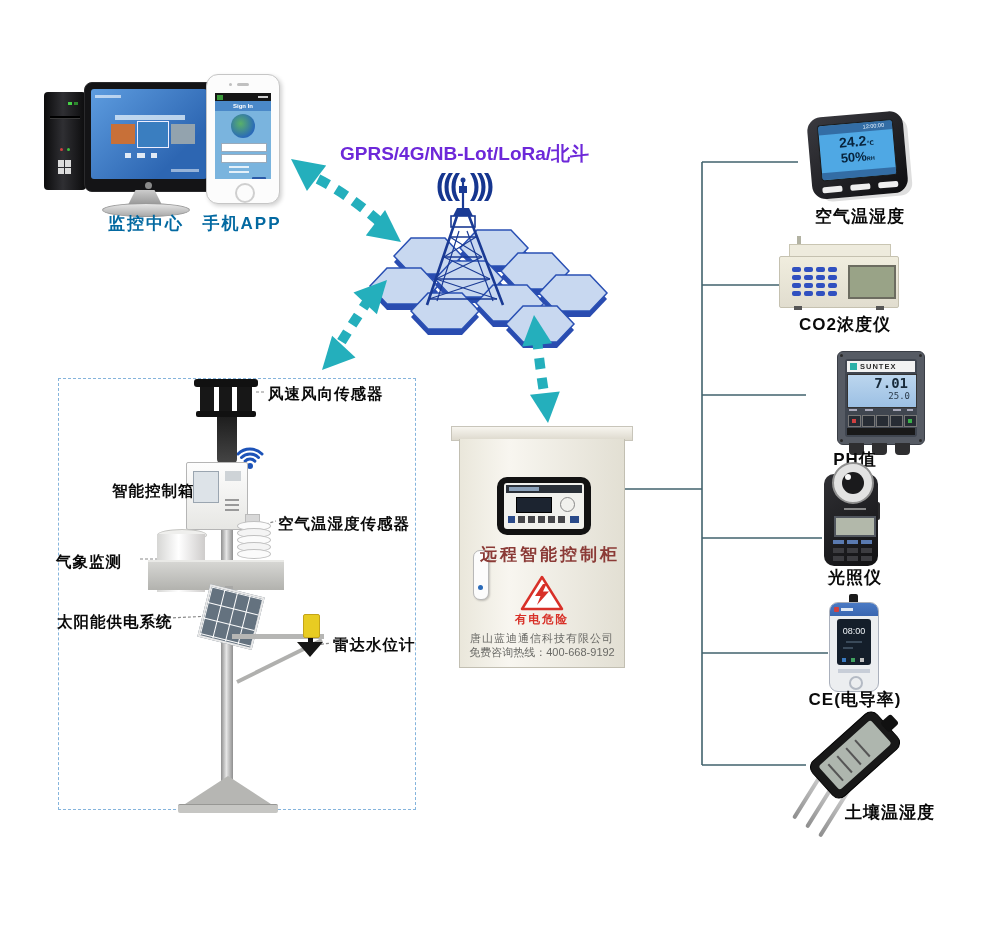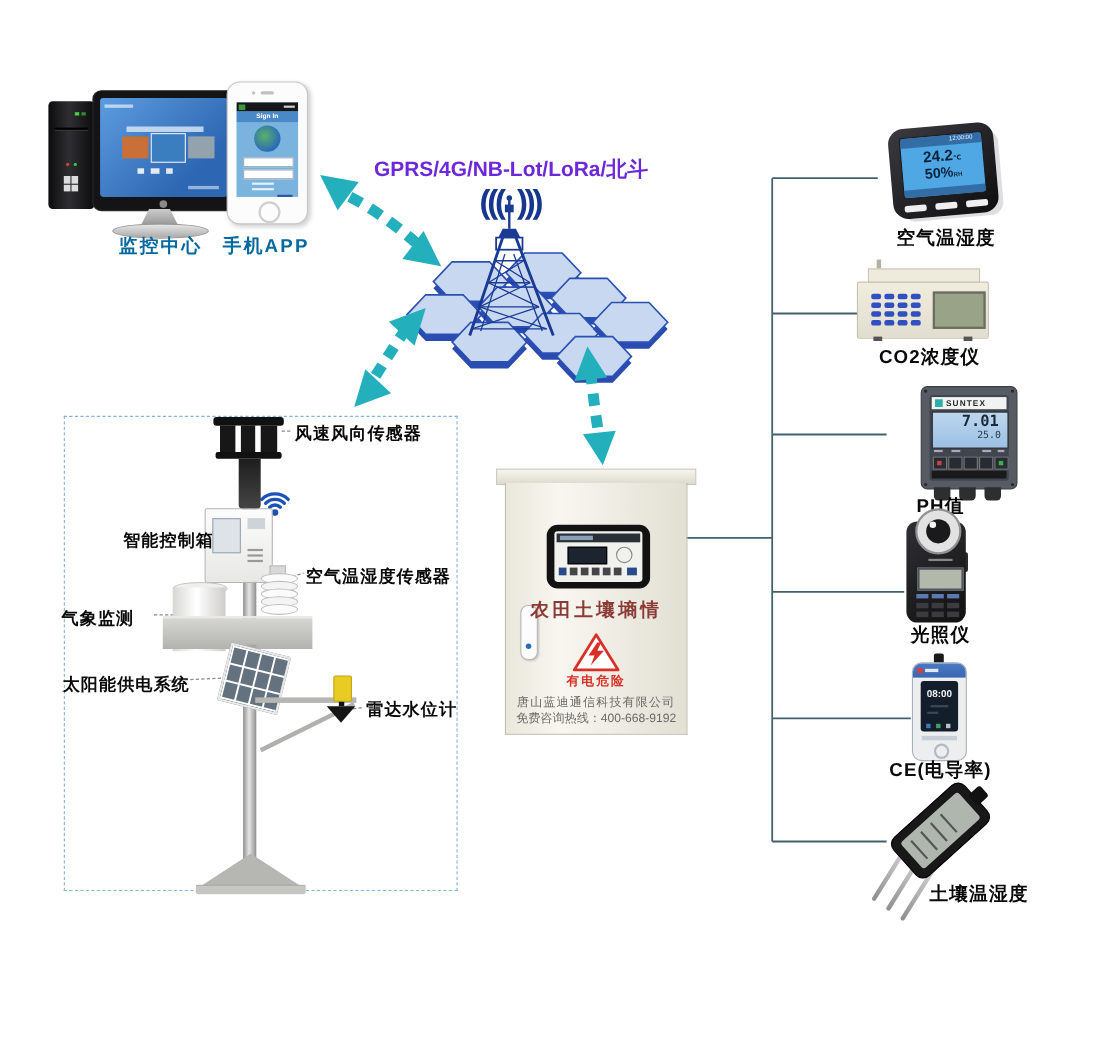--- a/index.html
+++ b/index.html
@@ -265,21 +265,21 @@
         <i style="position:absolute;left:24px;top:33px;width:7px;height:7px;background:#46464a;"></i>
         <i style="position:absolute;left:34px;top:33px;width:7px;height:7px;background:#46464a;"></i>
         <i style="position:absolute;left:44px;top:33px;width:7px;height:7px;background:#46464a;"></i>
         <i style="position:absolute;left:54px;top:33px;width:7px;height:7px;background:#46464a;"></i>
         <i style="position:absolute;left:66px;top:33px;width:9px;height:7px;background:#2a4a8a;"></i>
       </div>
     </div>
     <div class="abs" style="left:13px;top:111px;width:14px;height:48px;background:#fcfcfc;border:1px solid #b8b8b8;border-radius:7px;box-shadow:1px 1px 2px rgba(0,0,0,.2);">
       <i style="position:absolute;left:4px;top:34px;width:5px;height:5px;background:#2a6ab8;border-radius:50%;"></i>
     </div>
-    <div class="abs" style="left:20px;top:104px;width:124px;text-align:center;font-size:17px;font-weight:bold;color:#8b3a36;letter-spacing:3px;white-space:nowrap;">农田土壤墒情</div>
+    <div class="abs" style="left:20px;top:104px;width:124px;text-align:center;font-size:17px;font-weight:bold;color:#8b3a36;letter-spacing:3px;white-space:nowrap;">远程智能控制柜</div>
     <svg class="abs" style="left:60px;top:135px;" width="44" height="38" viewBox="0 0 44 38">
       <polygon points="22,3 42,35 2,35" fill="#fff" stroke="#d83028" stroke-width="2.5" stroke-linejoin="round"></polygon>
       <path d="M23,10 L15,22 L20.5,22 L17,31 L29,17.5 L23,17.5 L26.5,10 Z" fill="#d83028"></path>
     </svg>
     <div class="abs" style="left:0;top:173px;width:164px;text-align:center;font-size:11.5px;font-weight:bold;color:#d83028;letter-spacing:2px;">有电危险</div>
     <div class="abs" style="left:0;top:192px;width:164px;text-align:center;font-size:11px;color:#6a6a66;letter-spacing:1px;white-space:nowrap;">唐山蓝迪通信科技有限公司</div>
     <div class="abs" style="left:0;top:206px;width:164px;text-align:center;font-size:11px;color:#6a6a66;white-space:nowrap;">免费咨询热线：400-668-9192</div>
   </div>
 
   <div class="abs" style="left:810px;top:114px;width:100px;height:92px;transform:rotate(-5deg);">
@@ -391,21 +391,21 @@
   </div>
   <div class="lbl dev-lbl" style="left:805px;top:566px;width:100px;">光照仪</div>
 
   <div class="abs" style="left:827px;top:594px;width:54px;height:98px;">
     <i class="abs" style="left:22px;top:0;width:9px;height:10px;background:#1a1a1a;border-radius:2px;"></i>
     <div class="abs" style="left:2px;top:8px;width:48px;height:88px;background:#eceef0;border:1px solid #aab0bc;border-radius:9px;overflow:hidden;">
       <i style="position:absolute;left:0;top:0;width:48px;height:13px;background:linear-gradient(#4a7ac4,#3a66b0);"></i>
       <i style="position:absolute;left:4px;top:4px;width:5px;height:5px;background:#d04040;border-radius:1px;"></i>
       <i style="position:absolute;left:11px;top:5px;width:12px;height:3px;background:#dfe8f4;"></i>
       <div style="position:absolute;left:7px;top:16px;width:34px;height:46px;background:#141e2a;border-radius:3px;">
-        <div style="text-align:center;color:#f0f4f8;font-size:9px;font-weight:bold;margin-top:7px;">08:00</div>
+        <div style="text-align:center;color:#f0f4f8;font-size:9px;font-weight:normal;margin-top:7px;">08:00</div>
         <i style="position:absolute;left:9px;top:22px;width:16px;height:2px;background:#3a4a5a;"></i>
         <i style="position:absolute;left:6px;top:28px;width:10px;height:2px;background:#3a4a5a;"></i>
         <i style="position:absolute;left:5px;bottom:3px;width:4px;height:4px;background:#3a7ac0;"></i>
         <i style="position:absolute;left:14px;bottom:3px;width:4px;height:4px;background:#40a060;"></i>
         <i style="position:absolute;left:23px;bottom:3px;width:4px;height:4px;background:#c0c0c0;"></i>
       </div>
       <i style="position:absolute;left:8px;top:66px;width:32px;height:4px;background:#c8ced8;"></i>
       <i style="position:absolute;left:19px;top:73px;width:10px;height:10px;border:2px solid #b4bac4;border-radius:50%;"></i>
     </div>
   </div>

